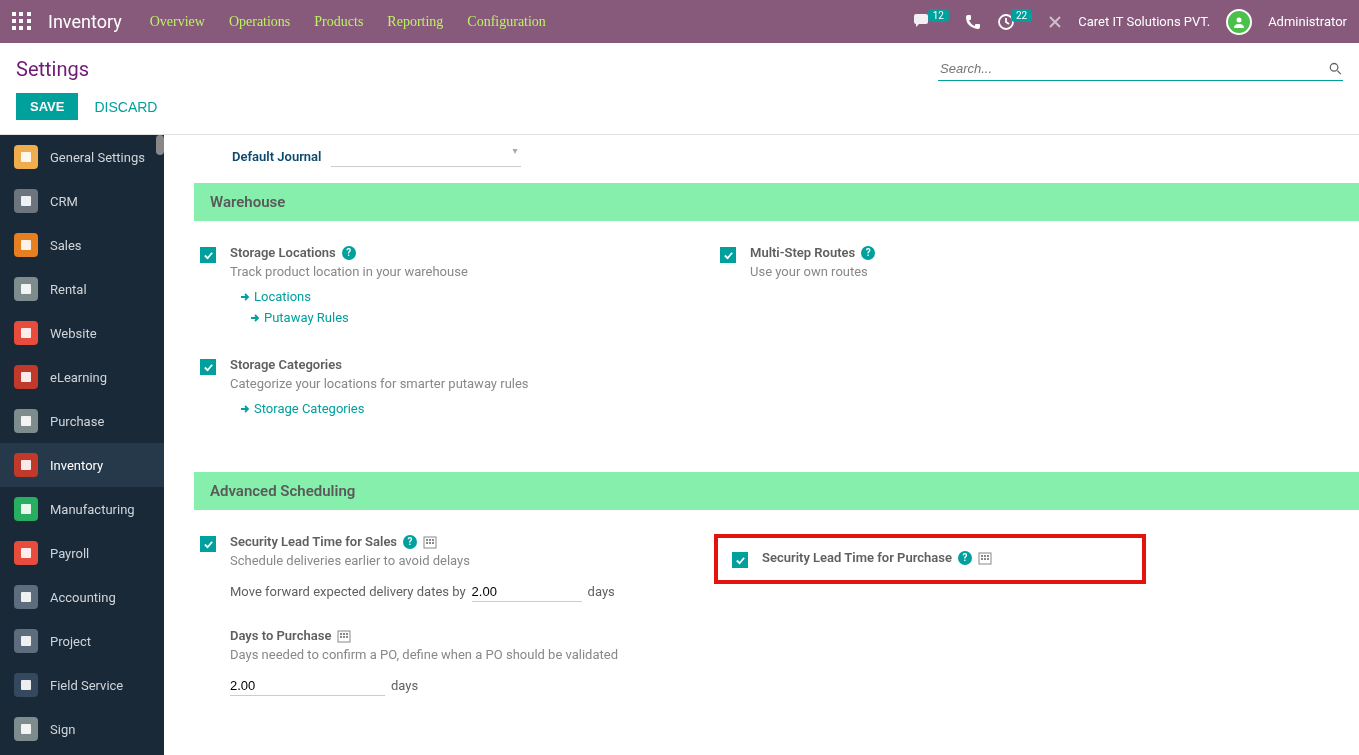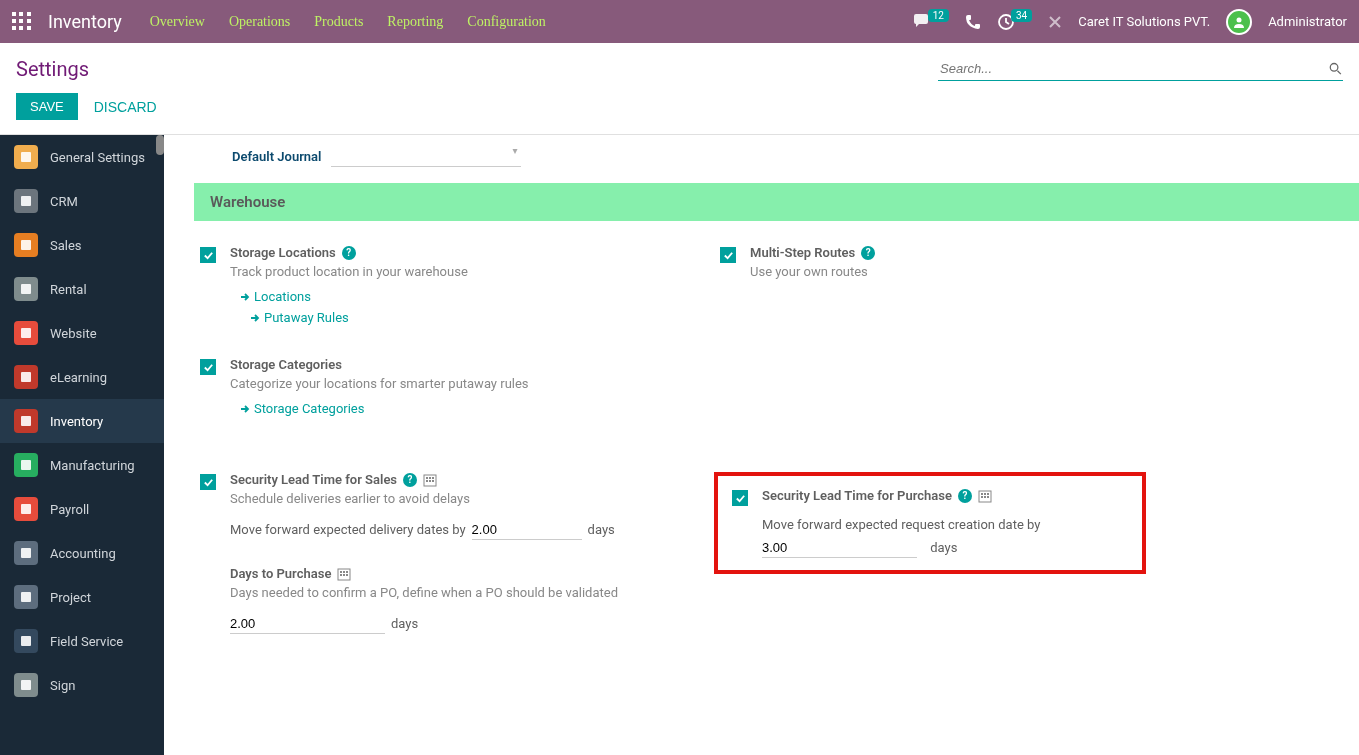--- a/index.html
+++ b/index.html
@@ -16,21 +16,21 @@
 .company-name { font-size: 13px; }
 .avatar { width: 26px; height: 26px; border-radius: 50%; background: #4cc04c; border: 2px solid #fff; display: flex; align-items: center; justify-content: center; }
 .avatar svg { width: 14px; height: 14px; }
 .user-name { font-size: 13px; }
 .header-row { display: flex; align-items: center; padding: 14px 16px 8px; }
 .page-title { font-size: 20px; color: #701a75; flex: 1; }
 .search-wrap { width: 405px; border-bottom: 1px solid #00a09d; display: flex; align-items: center; }
 .search-input { border: none; outline: none; width: 100%; font-size: 13px; padding: 4px 2px; font-style: italic; color: #6d28d9; }
 .search-icon { width: 14px; height: 14px; }
 .action-row { padding: 4px 16px 14px; display: flex; gap: 16px; align-items: center; }
-.btn-primary { background: #00a09d; color: #fff; border: none; padding: 6px 14px; font-size: 13px; font-weight: 400; cursor: pointer; }
+.btn-primary { background: #00a09d; color: #fff; border: none; padding: 6px 14px; font-size: 13px; font-weight: 700; cursor: pointer; }
 .btn-link { color: #00a09d; font-size: 14px; background: none; border: none; cursor: pointer; }
 .main-wrap { display: flex; border-top: 1px solid #e0e0e0; height: calc(755px - 127px); }
 .sidebar { width: 164px; background: #1a2937; overflow-y: auto; position: relative; }
 .sidebar-scroll { position: absolute; right: 0; top: 0; width: 8px; height: 20px; background: #888; border-radius: 4px; }
 .sb-item { display: flex; align-items: center; padding: 10px 14px; color: #d0d5da; cursor: pointer; gap: 12px; font-size: 13px; }
 .sb-item.active { background: #25394b; color: #fff; }
 .sb-icon { width: 24px; height: 24px; border-radius: 4px; display: flex; align-items: center; justify-content: center; flex-shrink: 0; }
 .content { flex: 1; overflow-y: auto; padding: 0 0 40px 30px; }
 .field-row { display: flex; align-items: center; padding: 10px 0 16px 38px; }
 .field-label { font-weight: 600; color: #0c4a6e; margin-right: 10px; }
@@ -87,21 +87,21 @@
       <span class="badge-count">12</span>
     </div>
     <svg width="16" height="16" viewBox="0 0 16 16">
         <path fill="#fff" d="M3 1 Q1 1 1 3 Q1 13 13 15 Q15 15 15 13 L15 11 Q15 10 14 10 L11 10 Q10 10 10 11 L10 12 Q6 11 4 6 L5 6 Q6 6 6 5 L6 2 Q6 1 5 1 Z"></path>
       </svg>
     <div class="chat-badge">
       <svg width="18" height="18" viewBox="0 0 18 18">
           <circle cx="9" cy="9" r="7" fill="none" stroke="#fff" stroke-width="1.8"></circle>
           <path d="M9 5 L9 9 L12 11" stroke="#fff" stroke-width="1.8" fill="none"></path>
         </svg>
-      <span class="badge-count">34</span>
+      <span class="badge-count">22</span>
     </div>
     <svg width="14" height="14" viewBox="0 0 14 14" style="opacity:0.6">
         <path stroke="#fff" stroke-width="2" d="M2 2 L12 12 M12 2 L2 12"></path>
       </svg>
     <div class="company-name">Caret IT Solutions PVT.</div>
     <div class="avatar">
       <svg viewBox="0 0 14 14">
           <circle cx="7" cy="5" r="2.5" fill="#fff"></circle>
           <path d="M2 13 Q2 9 7 9 Q12 9 12 13 Z" fill="#fff"></path>
         </svg>
@@ -169,20 +169,28 @@
           </div>
           <span>Website</span>
         </div>
         <div class="sb-item">
           <div class="sb-icon" style="background: rgb(192, 57, 43);">
             <svg width="14" height="14" viewBox="0 0 14 14">
               <rect x="2" y="2" width="10" height="10" fill="#fff" opacity="0.9" rx="1"></rect>
             </svg>
           </div>
           <span>eLearning</span>
+        </div>
+        <div class="sb-item">
+          <div class="sb-icon" style="background: rgb(127, 140, 141);">
+            <svg width="14" height="14" viewBox="0 0 14 14">
+              <rect x="2" y="2" width="10" height="10" fill="#fff" opacity="0.9" rx="1"></rect>
+            </svg>
+          </div>
+          <span>Purchase</span>
         </div>
         <div class="sb-item active">
           <div class="sb-icon" style="background: rgb(192, 57, 43);">
             <svg width="14" height="14" viewBox="0 0 14 14">
               <rect x="2" y="2" width="10" height="10" fill="#fff" opacity="0.9" rx="1"></rect>
             </svg>
           </div>
           <span>Inventory</span>
         </div>
         <div class="sb-item">
@@ -311,20 +319,21 @@
             <div class="setting-title">
               <span>Multi-Step Routes</span>
               <span class="help-icon">?</span>
             </div>
             <div class="setting-desc">Use your own routes</div>
           </div>
         </div>
       </div>
     </div>
 
+    <div class="section-header">Advanced Scheduling</div>
 
     <div class="settings-grid">
       <div class="setting-col">
         <div class="setting-item">
           <div class="checkbox">
               <svg viewBox="0 0 12 12">
                 <path d="M2 6 L5 9 L10 3" stroke="#fff" stroke-width="2" fill="none"></path>
               </svg>
             </div>
           <div class="setting-body">
@@ -389,25 +398,20 @@
                 <svg class="enterprise-icon" viewBox="0 0 14 14">
                     <rect x="1" y="2" width="12" height="11" fill="none" stroke="#888" stroke-width="1"></rect>
                     <rect x="3" y="4" width="2" height="2" fill="#888"></rect>
                     <rect x="6" y="4" width="2" height="2" fill="#888"></rect>
                     <rect x="9" y="4" width="2" height="2" fill="#888"></rect>
                     <rect x="3" y="7" width="2" height="2" fill="#888"></rect>
                     <rect x="6" y="7" width="2" height="2" fill="#888"></rect>
                     <rect x="9" y="7" width="2" height="2" fill="#888"></rect>
                   </svg>
               </div>
-              <div class="inline-field" style="display:block">
-                <div style="margin-bottom:6px">Move forward expected request creation date by</div>
-                <input class="num-input num-input-wide" value="3.00" style="">
-                <span style="margin-left:10px">days</span>
-              </div>
             </div>
           </div>
         </div>
       </div>
     </div>
 
   </div>
 </div>
 
 </body></html>

